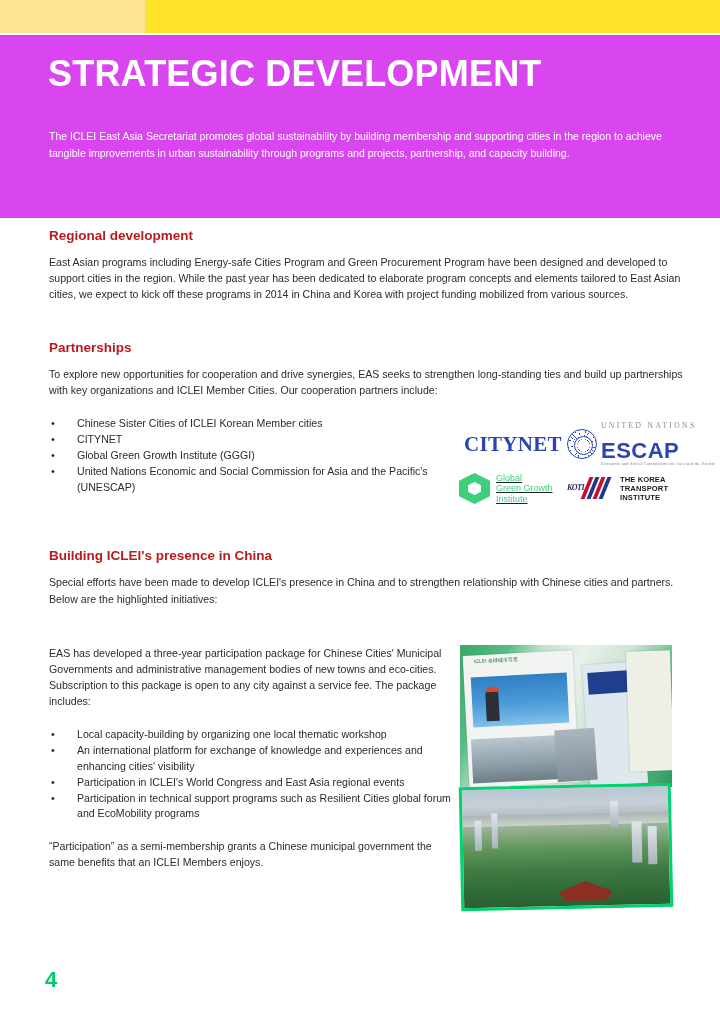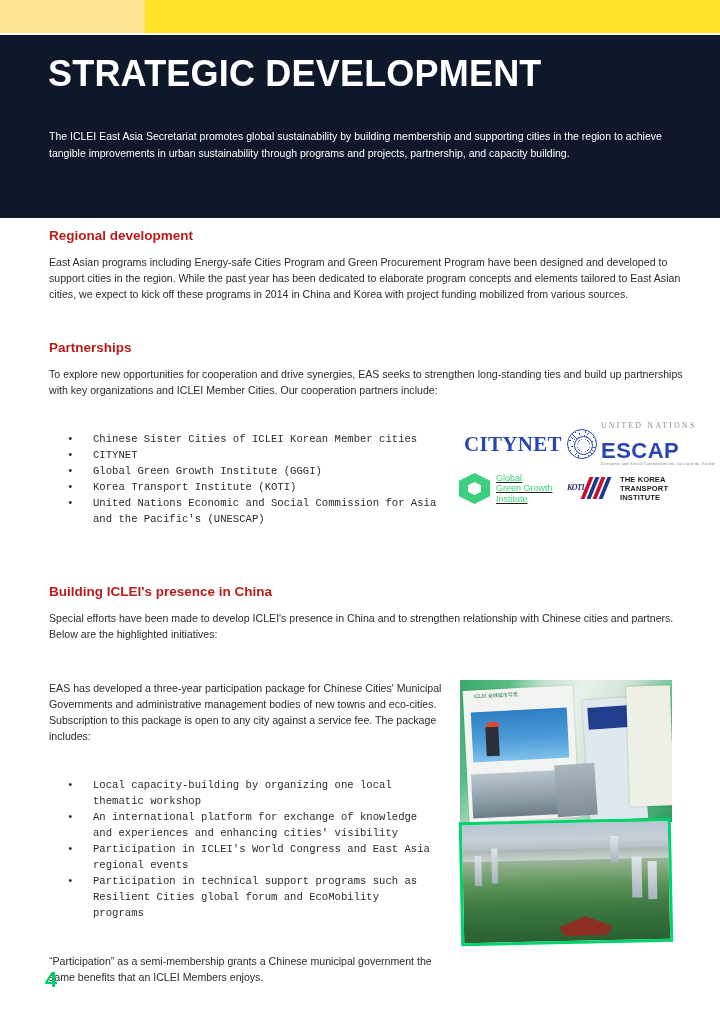--- a/index.html
+++ b/index.html
@@ -26,21 +26,21 @@
   }
   .topbar-left  { width: 145px; height: 33px; background: #ffe394; }
   .topbar-right { flex: 1;      height: 33px; background: #fde428; }
 
   
   .hero {
     position: absolute;
     top: 35px; left: 0;
     width: 720px;
     height: 183px;
-    background: #0f172a;
+    background: #d946ef;
   }
   .hero-title {
     position: absolute;
     left: 48px;
     top: 20px;
     font-size: 36px;
     font-weight: bold;
     letter-spacing: .2px;
     color: #ffffff;
     line-height: 1.05;
@@ -74,24 +74,23 @@
     font-weight: bold;
     color: #231f20;
   }
   p.body-text {
     margin: 0 0 10px 0;
     font-size: 10.6px;
     line-height: 1.52;
     color: #2b2b2b;
   }
   ul.bullets {
-    margin: 16px;
+    margin: 0;
     padding: 0;
     list-style: none;
-    font-family: Liberation Mono, monospace;
   }
   ul.bullets li {
     position: relative;
     padding-left: 28px;
     font-size: 10.6px;
     line-height: 1.50;
     color: #2b2b2b;
     margin-bottom: 0px;
   }
   ul.bullets li::before {
@@ -390,21 +389,20 @@
   <h2 class="green-head">Partnerships</h2>
   <p class="body-text">To explore new opportunities for cooperation and drive synergies, EAS seeks to strengthen long-standing ties and build up partnerships with key organizations and ICLEI Member Cities. Our cooperation partners include:</p>
 
   <div style="height:8px"></div>
 
   <div class="partner-row">
     <ul class="bullets partner-bullets">
       <li>Chinese Sister Cities of ICLEI Korean Member cities</li>
       <li>CITYNET</li>
       <li>Global Green Growth Institute (GGGI)</li>
-      <li>Korea Transport Institute (KOTI)</li>
       <li>United Nations Economic and Social Commission for Asia and the Pacific's  (UNESCAP)</li>
     </ul>
 
     <div class="logo-block">
       <div class="logo-grid">
 
         <div class="citynet">CITYNET</div>
 
         <div class="escap-wrap">
           <div class="un-emblem"></div>

